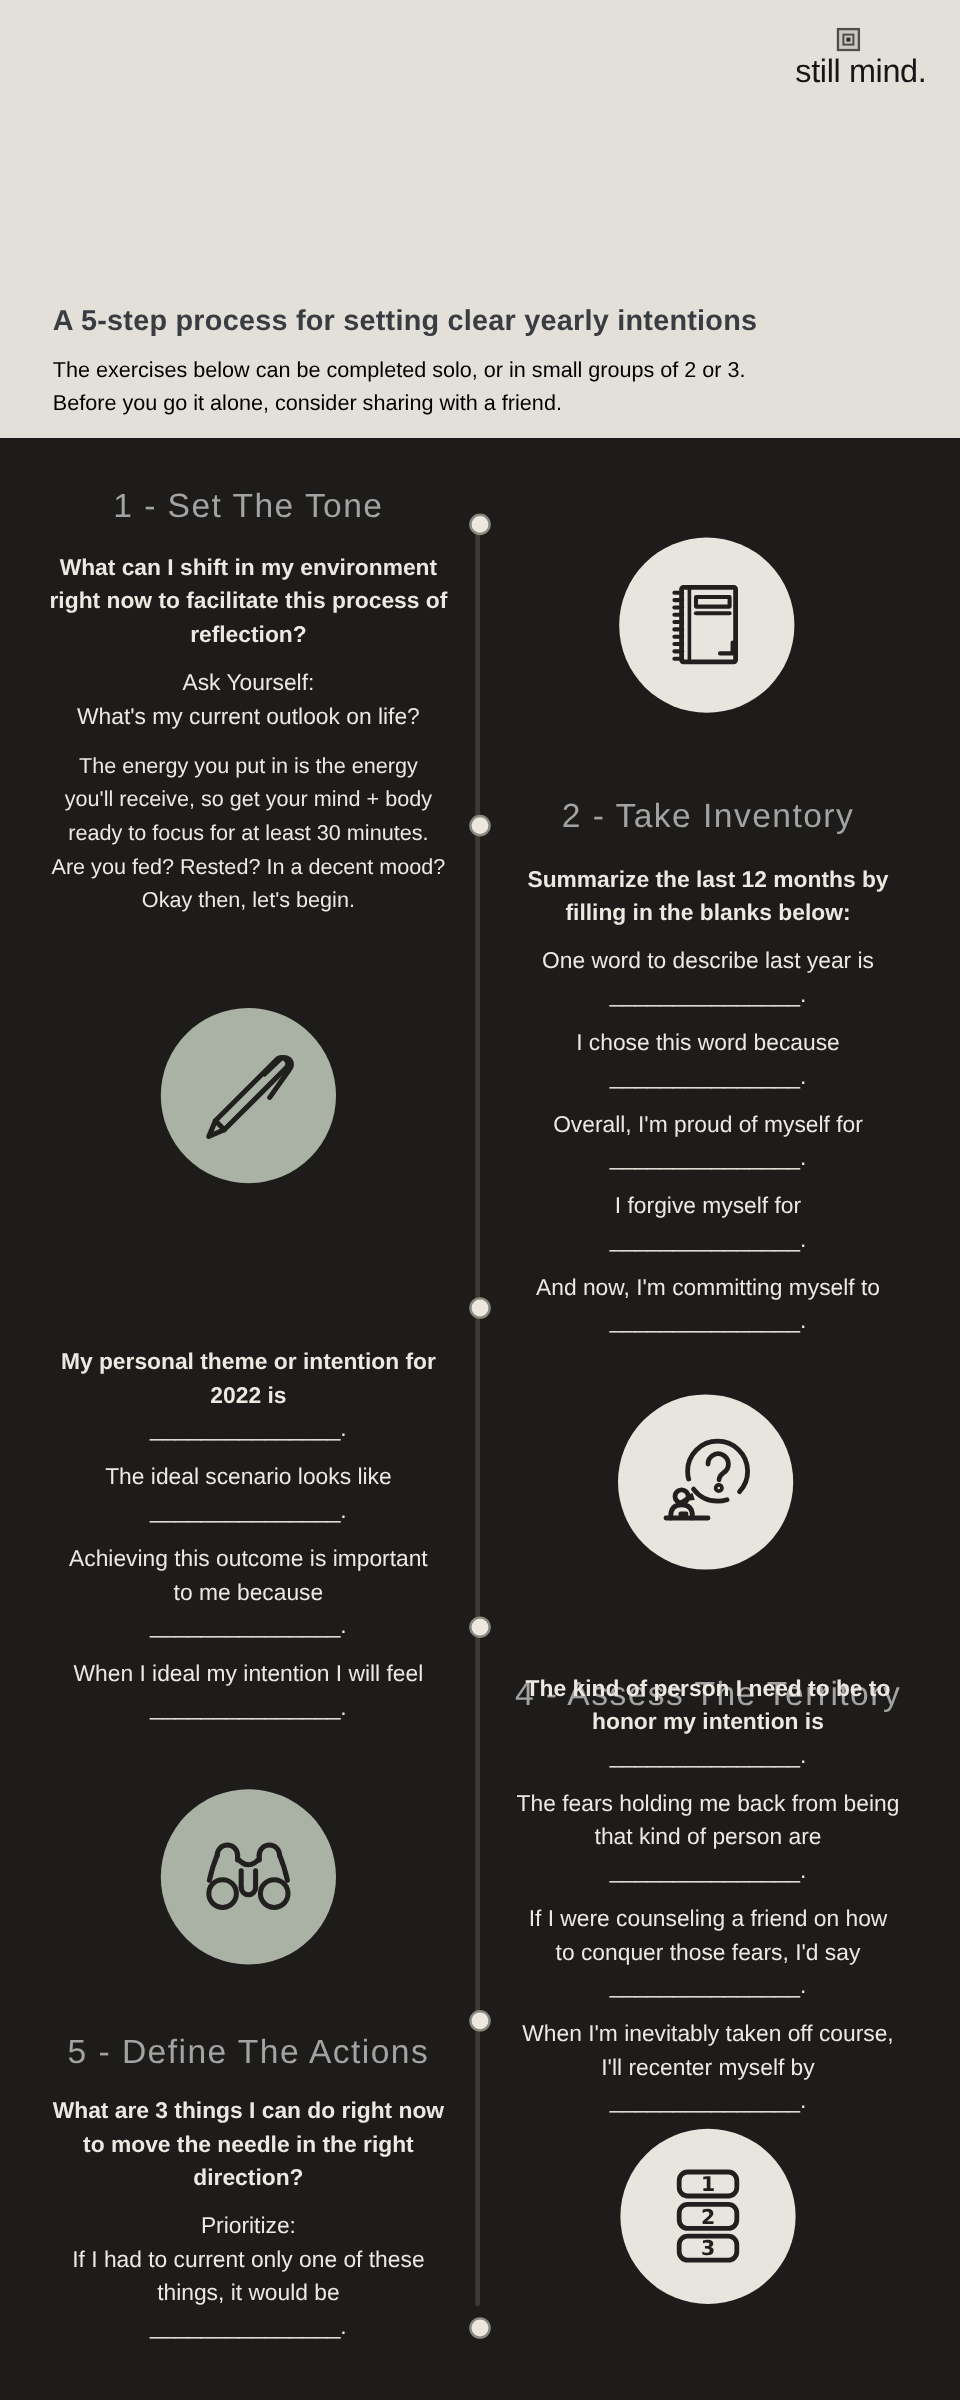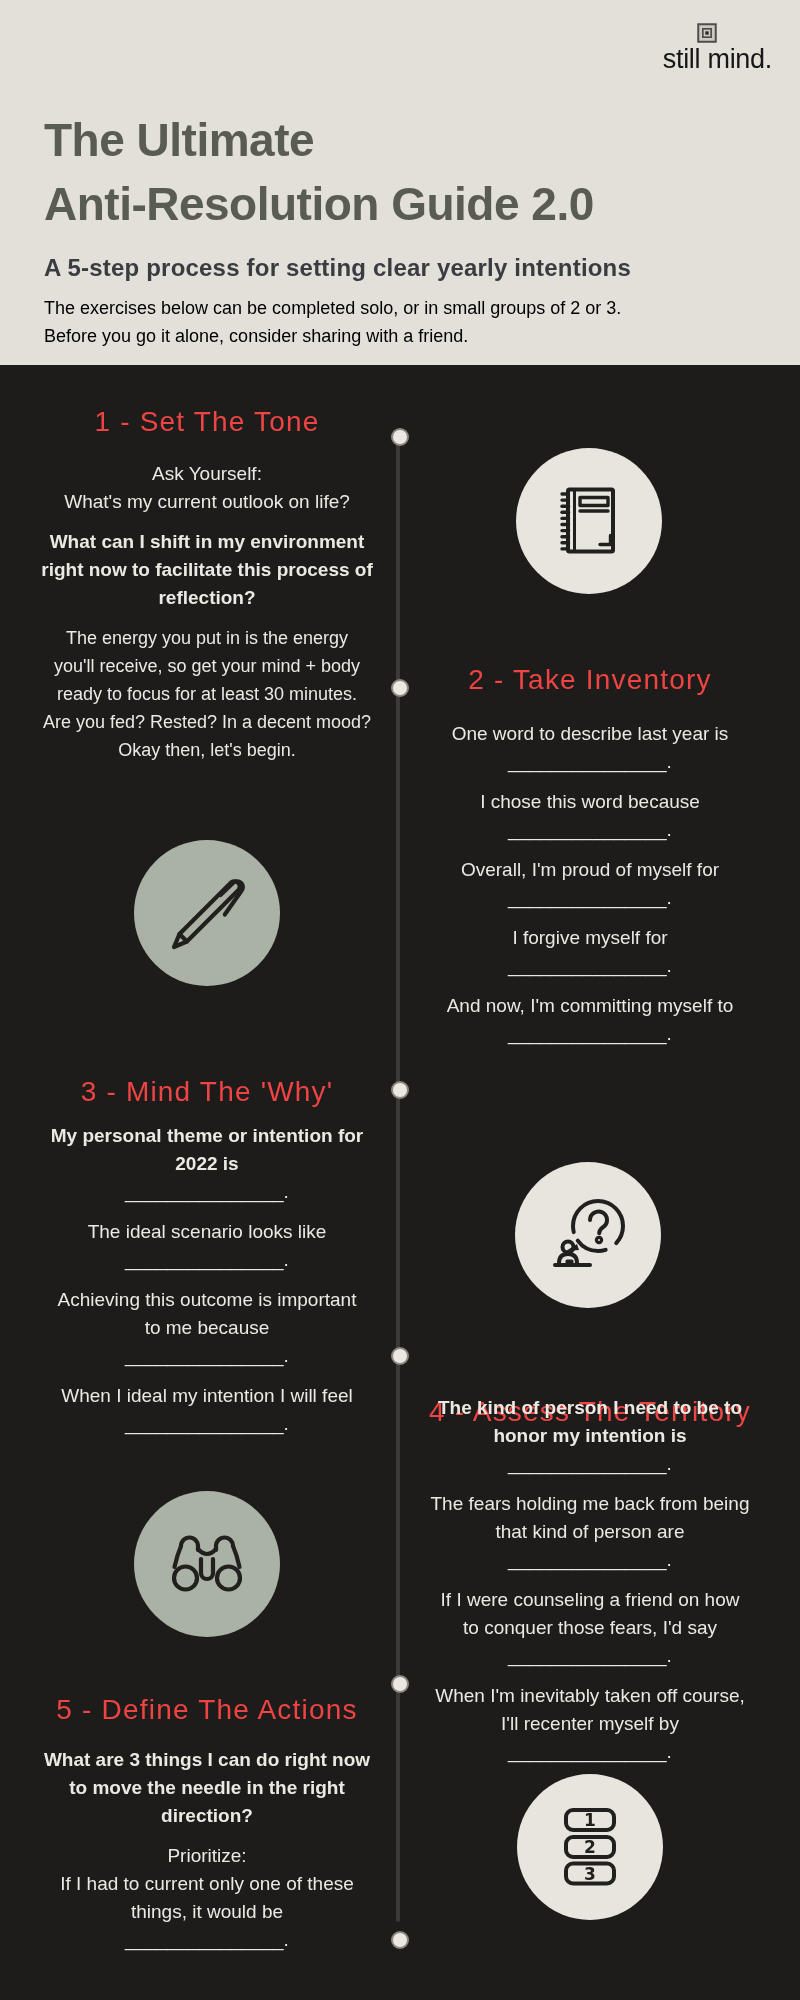--- a/index.html
+++ b/index.html
@@ -21,21 +21,21 @@
   
   .tl-line{position:absolute;left:396px;top:438px;width:4px;height:1484px;
            background:#3b3a37;border-radius:2px;}
   .tl-dot{position:absolute;left:391px;width:18px;height:18px;box-sizing:border-box;
           border-radius:50%;background:#ece8e1;border:2px solid #8b887f;}
 
   
   .col-l{left:25px;width:364px;}
   .col-r{left:408px;width:364px;}
   .step-h{position:absolute;margin:0;text-align:center;font-size:28px;font-weight:400;
-          color:#ef4444;letter-spacing:1.2px;}
+          color:#a3a3a3;letter-spacing:1.2px;}
   .step-text{position:absolute;text-align:center;font-size:19px;line-height:28px;
              color:#ece9e3;}
   .para{margin:0 0 12px;white-space:pre-line;}
   .para.bold{font-weight:700;}
   .para.italic{font-size:18px;}
   .para.mb0{margin-bottom:0;}
 
   
   .icon-circle{position:absolute;width:146px;height:146px;border-radius:50%;
                display:flex;align-items:center;justify-content:center;}
@@ -49,42 +49,40 @@
 
 <div class="canvas">
 
   <header class="header">
     <svg class="logo-icon" width="20" height="20" viewBox="0 0 24 24">
       <rect x="1.5" y="1.5" width="21" height="21" fill="#ccc8c2" stroke="#504d49" stroke-width="2.4"></rect>
       <rect x="7" y="7" width="10" height="10" fill="none" stroke="#504d49" stroke-width="2"></rect>
       <rect x="10" y="10" width="4" height="4" fill="#2a2927"></rect>
     </svg>
     <div class="logo-text">still mind.</div>
-    <h1 class="title">The Ultimate
-Anti-Resolution Guide 2.0</h1>
     <h2 class="subtitle">A 5-step process for setting clear yearly intentions</h2>
     <p class="intro">The exercises below can be completed solo, or in small groups of 2 or 3.
 Before you go it alone, consider sharing with a friend.</p>
   </header>
 
   <div class="tl-line"></div>
   <div class="tl-dot" style="top:428px"></div>
   <div class="tl-dot" style="top:679px"></div>
   <div class="tl-dot" style="top:1081px"></div>
   <div class="tl-dot" style="top:1347px"></div>
   <div class="tl-dot" style="top:1675px"></div>
   <div class="tl-dot" style="top:1931px"></div>
 
   <h3 class="step-h col-l" style="top:406px">1 - Set The Tone</h3>
   <div class="step-text col-l" style="top:460px">
-    <p class="para">Ask Yourself:
-What's my current outlook on life?</p>
     <p class="para bold">What can I shift in my environment
 right now to facilitate this process of
 reflection?</p>
+    <p class="para">Ask Yourself:
+What's my current outlook on life?</p>
     <p class="para italic">The energy you put in is the energy
 you'll receive, so get your mind + body
 ready to focus for at least 30 minutes.
 Are you fed? Rested? In a decent mood?
 Okay then, let's begin.</p>
   </div>
 
   <div class="icon-circle bg-beige" style="left:516px;top:448px">
     <svg width="100" height="100" viewBox="0 0 100 100" fill="none" stroke="#21201e" stroke-width="4" stroke-linecap="round" stroke-linejoin="round">
       <rect x="29" y="18.5" width="45" height="62" rx="1.5"></rect>
@@ -102,41 +100,42 @@
           <line x1="23" y1="77.9" x2="29.5" y2="77.9"></line>
       </g>
       <rect x="41" y="26.5" width="28" height="8" stroke-width="3.4"></rect>
       <line x1="41" y1="40" x2="69" y2="40" stroke-width="3.4"></line>
       <path d="M61 73.5 H71.5 V64.5" stroke-width="3.4"></path>
     </svg>
   </div>
 
   <h3 class="step-h col-r" style="top:664px">2 - Take Inventory</h3>
   <div class="step-text col-r" style="top:720px">
+    <p class="para bold">Summarize the last 12 months by
+filling in the blanks below:</p>
     <p class="para">One word to describe last year is
 _______________.</p>
     <p class="para">I chose this word because
 _______________.</p>
     <p class="para">Overall, I'm proud of myself for
 _______________.</p>
     <p class="para">I forgive myself for
 _______________.</p>
     <p class="para">And now, I'm committing myself to
 _______________.</p>
   </div>
 
   <div class="icon-circle bg-sage" style="left:134px;top:840px">
     <svg width="100" height="100" viewBox="0 0 100 100" fill="none" stroke="#21201e" stroke-width="4.2" stroke-linecap="round" stroke-linejoin="round">
       <path d="M17 84 L22.5 71 L74.3 19.3 A5.3 5.3 0 0 1 81.7 26.7 L29.9 78.5 Z"></path>
       <line x1="22.5" y1="71" x2="29.9" y2="78.5"></line>
       <path d="M63.5 32 L76 20 a5.6 5.6 0 0 1 8.2 8.2 L67.8 51.5"></path>
     </svg>
   </div>
 
-  <h3 class="step-h col-l" style="top:1076px">3 - Mind The 'Why'</h3>
   <div class="step-text col-l" style="top:1122px">
     <p class="para bold mb0">My personal theme or intention for
 2022 is</p>
     <p class="para">_______________.</p>
     <p class="para">The ideal scenario looks like
 _______________.</p>
     <p class="para">Achieving this outcome is important
 to me because
 _______________.</p>
     <p class="para">When I ideal my intention I will feel

